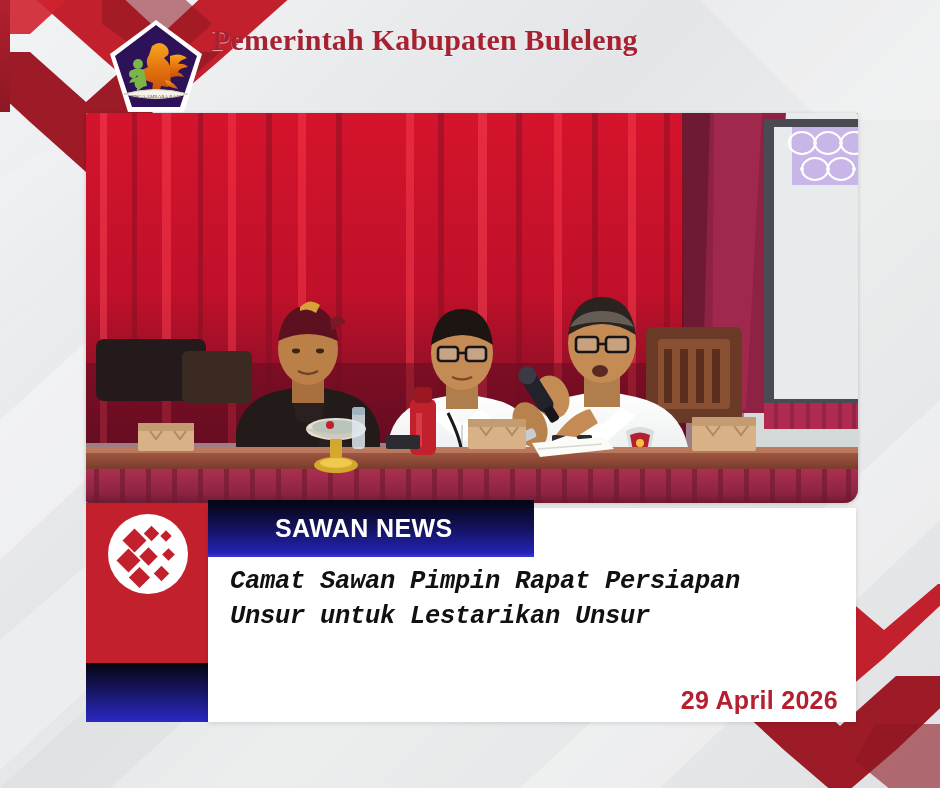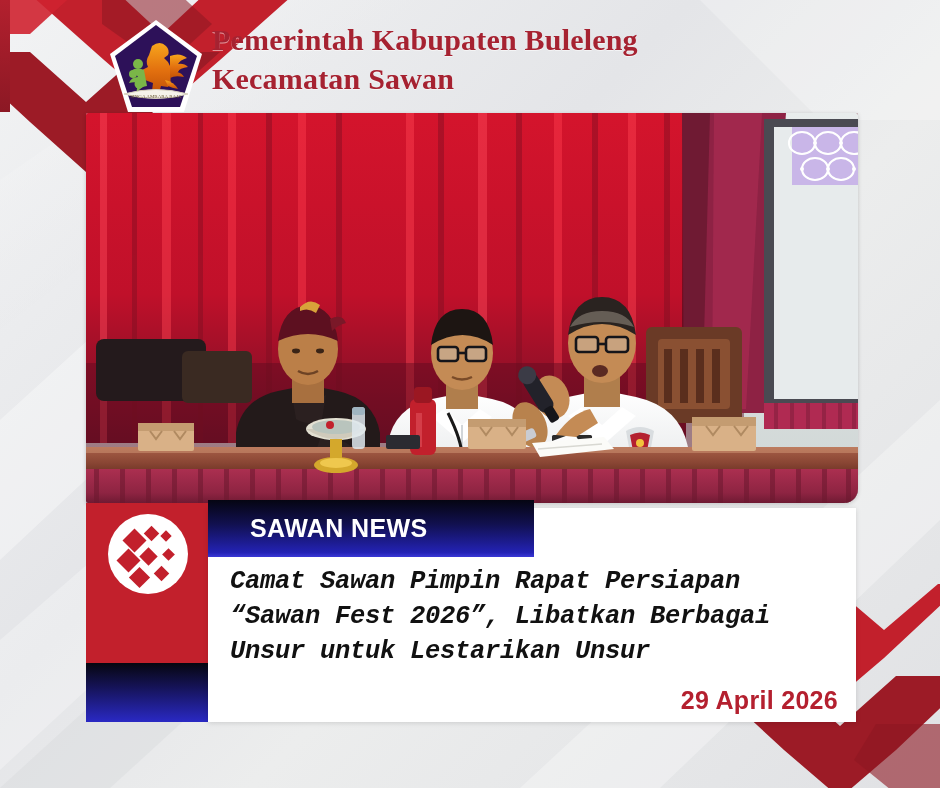--- a/index.html
+++ b/index.html
@@ -63,20 +63,21 @@
   }
   #news-badge {
     position:absolute; left:208px; top:500px; width:326px; height:57px;
     background:linear-gradient(180deg,#050512 0%,#11104f 42%,#2322b4 92%,#3a38d6 100%);
     display:flex; align-items:center;
   }
   #news-badge-label {
     color:#fff; font-weight:bold; font-size:25px;
     letter-spacing:.4px; padding-left:42px;
     font-family:"Liberation Sans", sans-serif;
+    margin-left:25px;
   }
 
   #headline {
     position:absolute; left:230px; top:564px; width:608px;
     font-family:Liberation Mono, monospace;
     font-weight:bold; font-style:italic;
     font-size:25.5px; line-height:35px;
     color:#111111; text-align:justify;
     letter-spacing:-.3px;
   }
@@ -149,21 +150,20 @@
       <circle cx="25" cy="56" r="4"></circle>
       <circle cx="31" cy="66" r="4.5"></circle>
     </g>
 
     <path d="M16,76 q32,-9 64,0 q-32,9 -64,0 z" fill="#f6f3ea" stroke="#d6cfbd" stroke-width="1"></path>
     <text x="48" y="79.5" font-size="5" text-anchor="middle" fill="#6b5a34" font-family="Liberation Serif, serif">SINGA AMBARA RAJA</text>
   </svg>
 
   <div id="header-text">
     <div class="header-line">Pemerintah Kabupaten Buleleng</div>
-    <div class="header-line">Kecamatan Sawan</div>
   </div>
 </div>
 
 <div id="photo-wrap">
   <svg id="photo-svg" viewBox="0 0 772 390" preserveAspectRatio="none">
     <defs>
       <linearGradient id="curt" x1="0" y1="0" x2="0" y2="1">
         <stop offset="0%" stop-color="#d4142c"></stop>
         <stop offset="55%" stop-color="#c0102a"></stop>
         <stop offset="100%" stop-color="#6d1026"></stop>
@@ -463,17 +463,16 @@
 </svg>
 
 <div id="card-white"></div>
 
 <div id="news-badge">
   <span id="news-badge-label">SAWAN NEWS</span>
 </div>
 
 <div id="headline">
   <div>Camat Sawan Pimpin Rapat Persiapan</div>
-  <div>“Sawan Fest 2026”, Libatkan Berbagai</div>
   <div id="headline-last">Unsur untuk Lestarikan Unsur</div>
 </div>
 
 <div id="news-date">29 April  2026</div>
 
 </body></html>

